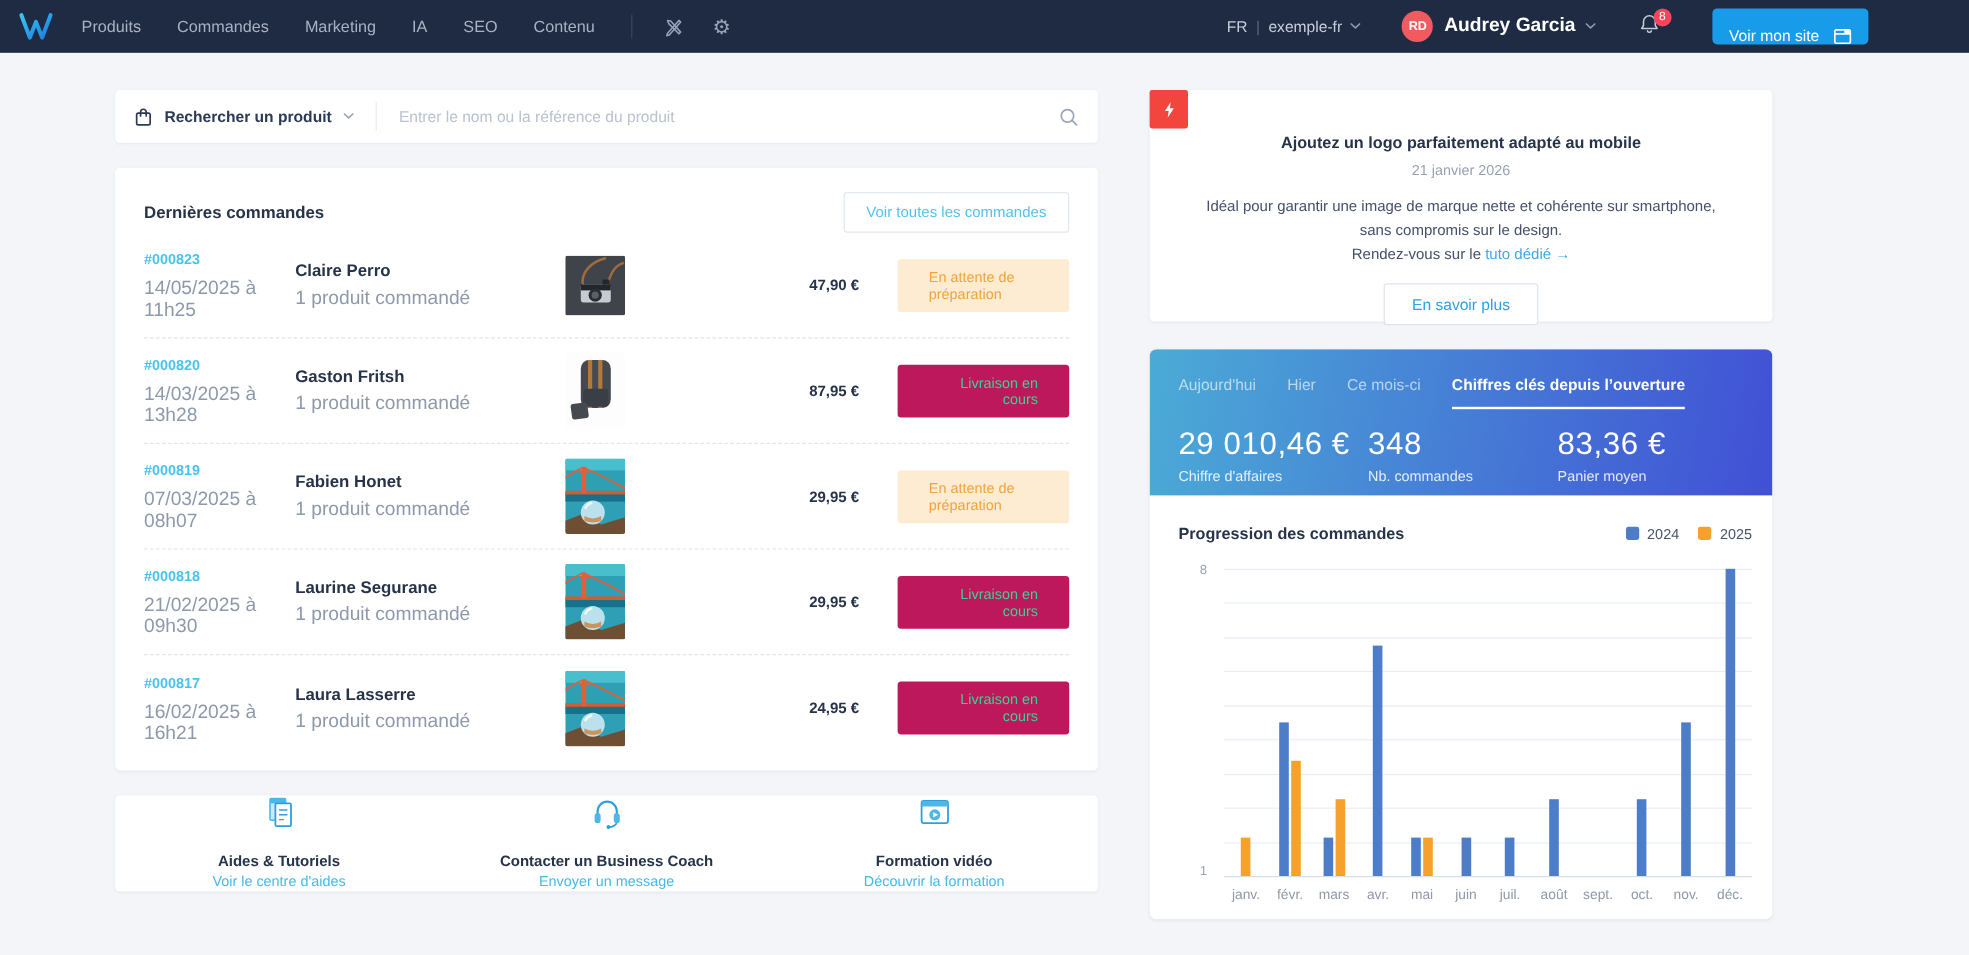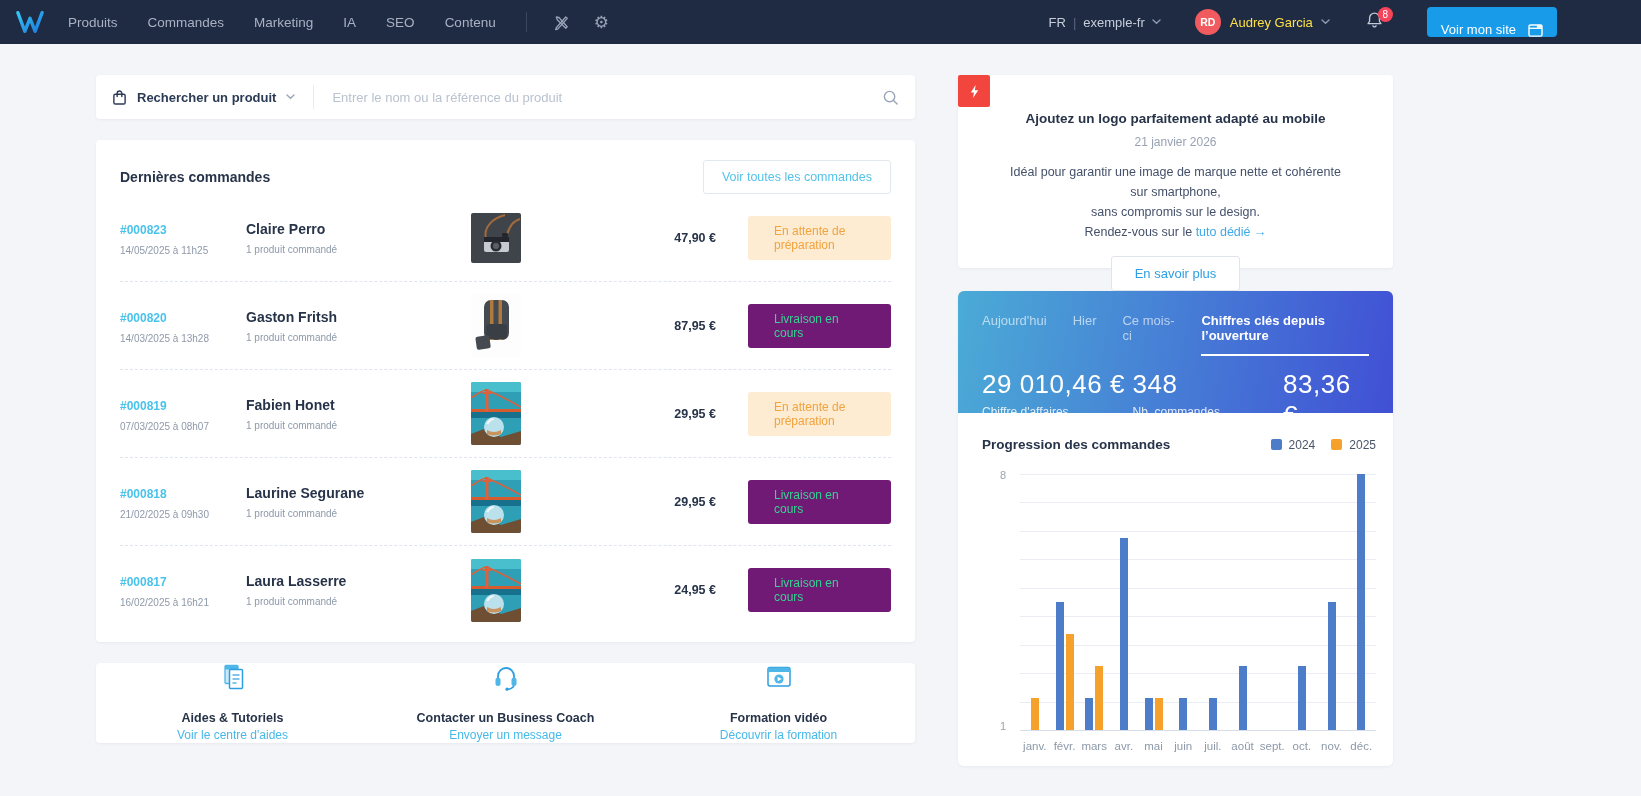--- a/index.html
+++ b/index.html
@@ -13,56 +13,56 @@
   .nav-menu { display:flex; align-items:center; gap:30px; }
   .nav-item { color:#A9B1C3; font-size:13.5px; cursor:pointer; }
   .nav-divider { width:1px; height:20px; background:#3A455E; margin:0 26px 0 30px; }
   .nav-icons { display:flex; align-items:center; gap:24px; }
   .nav-icon { color:#98A2B6; font-size:17px; line-height:1; cursor:pointer; display:flex; align-items:center; }
   .nav-right { margin-left:auto; display:flex; align-items:center; padding-right:84px; }
   .locale-group { display:flex; align-items:center; gap:7px; color:#C7CEDB; font-size:13px; cursor:pointer; }
   .locale-sep { color:#5A6580; }
   .chev { color:#8E99AF; display:flex; }
   .avatar { width:26px; height:26px; border-radius:50%; background:#F15B5F; color:#fff; font-size:10.5px; font-weight:bold; display:flex; align-items:center; justify-content:center; margin:0 9px 0 34px; }
-  .user-name { color:#fde047; font-size:13px; margin-right:8px; cursor:pointer; }
+  .user-name { color:#ffffff; font-size:16px; margin-right:8px; cursor:pointer;font-weight:bold; }
   .bell-wrap { position:relative; margin:0 44px 0 36px; cursor:pointer; }
   .badge { position:absolute; top:-4px; right:-10px; min-width:15px; height:15px; border-radius:8px; background:#F4455A; color:#fff; font-size:10px; display:flex; align-items:center; justify-content:center; padding:0 3px; }
   .visit-btn { height:30px; background:#189BE8; border:none; border-radius:4px; color:#fff; font-size:13px; font-family:inherit; display:flex; align-items:flex-end; gap:12px; padding:0 14px; cursor:pointer; }
 
   
   .main { display:flex; padding:31px 0 0 96px; gap:43px; }
   .col-left { width:819px; }
-  .col-right { width:435px; }
+  .col-right { width:519px; }
   .card { background:#fff; border-radius:4px; box-shadow:0 1px 3px rgba(40,50,80,.06); }
 
   
   .search-bar { height:44px; display:flex; align-items:center; padding:0 16px; }
   .search-type { display:flex; align-items:center; gap:10px; cursor:pointer; }
   .search-type-label { font-size:13px; font-weight:bold; color:#2B3A55; }
   .search-divider { width:1px; height:24px; background:#E8ECF2; margin:0 18px; }
   .search-input { flex:1; border:none; outline:none; font-size:13px; font-family:inherit; color:#2B3A55; }
   .search-input::placeholder { color:#B9C2CF; }
 
   
   .orders-card { margin-top:21px; padding:20px 24px 8px; }
   .orders-head { display:flex; align-items:center; justify-content:space-between; }
   .orders-title { font-size:14px; font-weight:bold; color:#273349; }
   .view-all-btn { background:#fff; border:1px solid #E2E8EF; border-radius:3px; padding:9px 18px; color:#54C2EA; font-size:12.5px; font-family:inherit; cursor:pointer; }
   .order-row { height:88px; display:grid; grid-template-columns:126px 180px 140px 150px 1fr; align-items:center; border-bottom:1px dashed #DFE5EC; }
   .order-row:last-child { border-bottom:none; }
   .order-id { color:#4AC3EC; font-size:12px; font-weight:bold; cursor:pointer; }
-  .order-date, .order-detail { color:#8E99A9; font-size:10px; margin-top:7px; }
+  .order-date, .order-detail { color:#8E99A9; font-size:16px; margin-top:7px; }
   .order-customer { font-size:14px; font-weight:bold; color:#273349; }
   .thumb-cell { display:flex; justify-content:center; }
   .thumb { border-radius:2px; overflow:hidden; display:flex; }
   .order-price { font-size:12.5px; font-weight:bold; text-align:right; }
   .badge-cell { padding-left:32px; }
   .status-badge { display:inline-block; font-size:12px; padding:8px 26px; border-radius:3px; }
   .st-pending { background:#FDEBD2; color:#F2A33C; }
-  .st-shipping { background:#701a75; color:#37D392; }
+  .st-shipping { background:#be185d; color:#37D392;text-align:right; }
 
   
   .help-card { margin-top:21px; height:80px; display:flex; align-items:center; padding:10px 0; }
   .help-item { flex:1; text-align:center; }
   .help-icon { height:28px; display:flex; justify-content:center; }
   .help-title { font-size:12.5px; font-weight:bold; color:#273349; margin-top:20px; }
   .help-link { font-size:12px; color:#47B9E8; margin-top:20px; cursor:pointer; }
 
   
   .notif-card { position:relative; height:193px; text-align:center; padding:36px 44px 0; }

